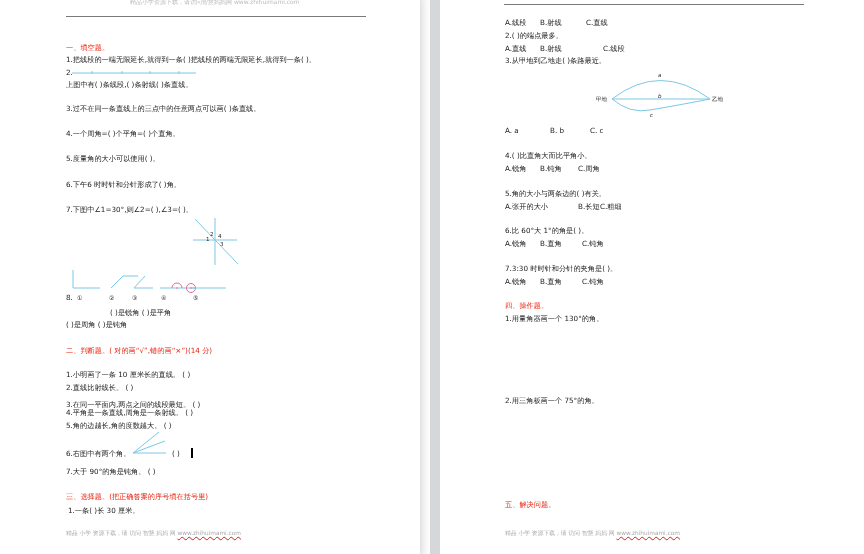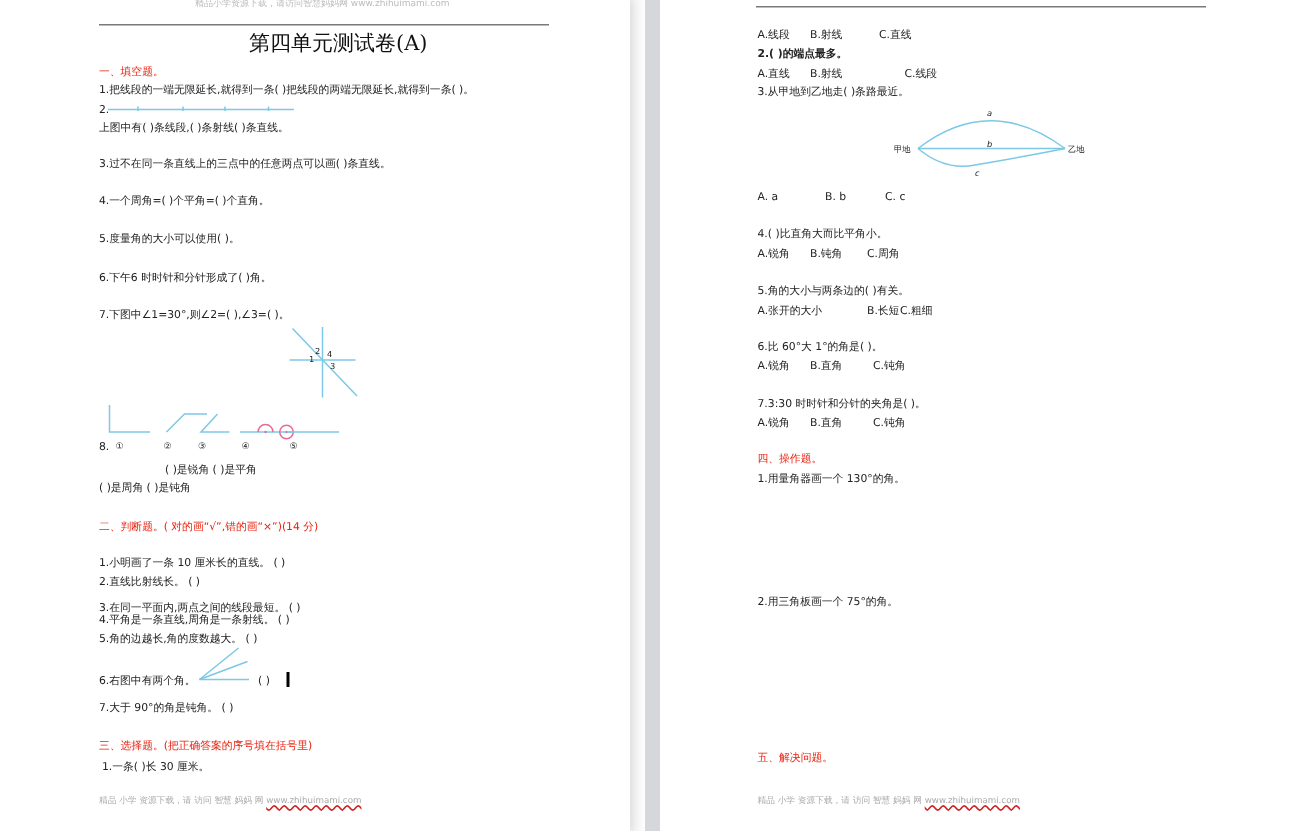--- a/index.html
+++ b/index.html
@@ -22,21 +22,20 @@
 </head>
 <body>
 
 <div id="gap-shadow"></div>
 <div id="gap"></div>
 
 <div class="page" id="page-left">
   <div class="hdr-line" style="left:66px;top:16px;width:300px;"></div>
   <div class="hdr-text" style="left:130px;top:-2px;">精品小学资源下载，请访问智慧妈妈网 www.zhihuimami.com</div>
 
-  <div class="title" style="left:166px;top:20px;">第四单元测试卷(A)</div>
 
   <div class="t red" style="left:66px;top:43px;">一、填空题。</div>
   <div class="t" style="left:66px;top:55px;">1.把线段的一端无限延长,就得到一条(        )把线段的两端无限延长,就得到一条(       )。</div>
   <div class="t" style="left:66px;top:68px;">2.</div>
   <svg style="left:72px;top:70px;" width="130" height="6">
     <line x1="0" y1="3" x2="124" y2="3" stroke="#7cc8e6" stroke-width="1"></line>
     <line x1="20" y1="1" x2="20" y2="4" stroke="#7cc8e6"></line>
     <line x1="50" y1="1" x2="50" y2="4" stroke="#7cc8e6"></line>
     <line x1="78" y1="1" x2="78" y2="4" stroke="#7cc8e6"></line>
     <line x1="107" y1="1" x2="107" y2="4" stroke="#7cc8e6"></line>
@@ -105,21 +104,21 @@
     <span>精品 小学 资源下载，请 访问 智慧 妈妈 网 </span><span class="url">www.zhihuimami.com</span>
   </div>
 </div>
 
 <div class="page" id="page-right">
   <div class="hdr-line" style="left:64px;top:4px;width:300px;"></div>
 
   <div class="t" style="left:65px;top:18px;">A.线段</div>
   <div class="t" style="left:100px;top:18px;">B.射线</div>
   <div class="t" style="left:146px;top:18px;">C.直线</div>
-  <div class="t" style="left:65px;top:31px;font-weight:bold;">2.(       )的端点最多。</div>
+  <div class="t" style="left:65px;top:31px;">2.(       )的端点最多。</div>
   <div class="t" style="left:65px;top:44px;">A.直线</div>
   <div class="t" style="left:100px;top:44px;">B.射线</div>
   <div class="t" style="left:163px;top:44px;">C.线段</div>
   <div class="t" style="left:65px;top:56px;">3.从甲地到乙地走(      )条路最近。</div>
 
   <svg style="left:160px;top:70px;" width="130" height="50">
     <path d="M12,29 Q60,-8 110,29" fill="none" stroke="#7cc8e6"></path>
     <line x1="12" y1="29" x2="110" y2="29" stroke="#7cc8e6"></line>
     <path d="M12,29 Q30,44 50,40 Q85,34 110,29" fill="none" stroke="#7cc8e6"></path>
     <text x="-4" y="31" font-size="5.5" fill="#222">甲地</text>

